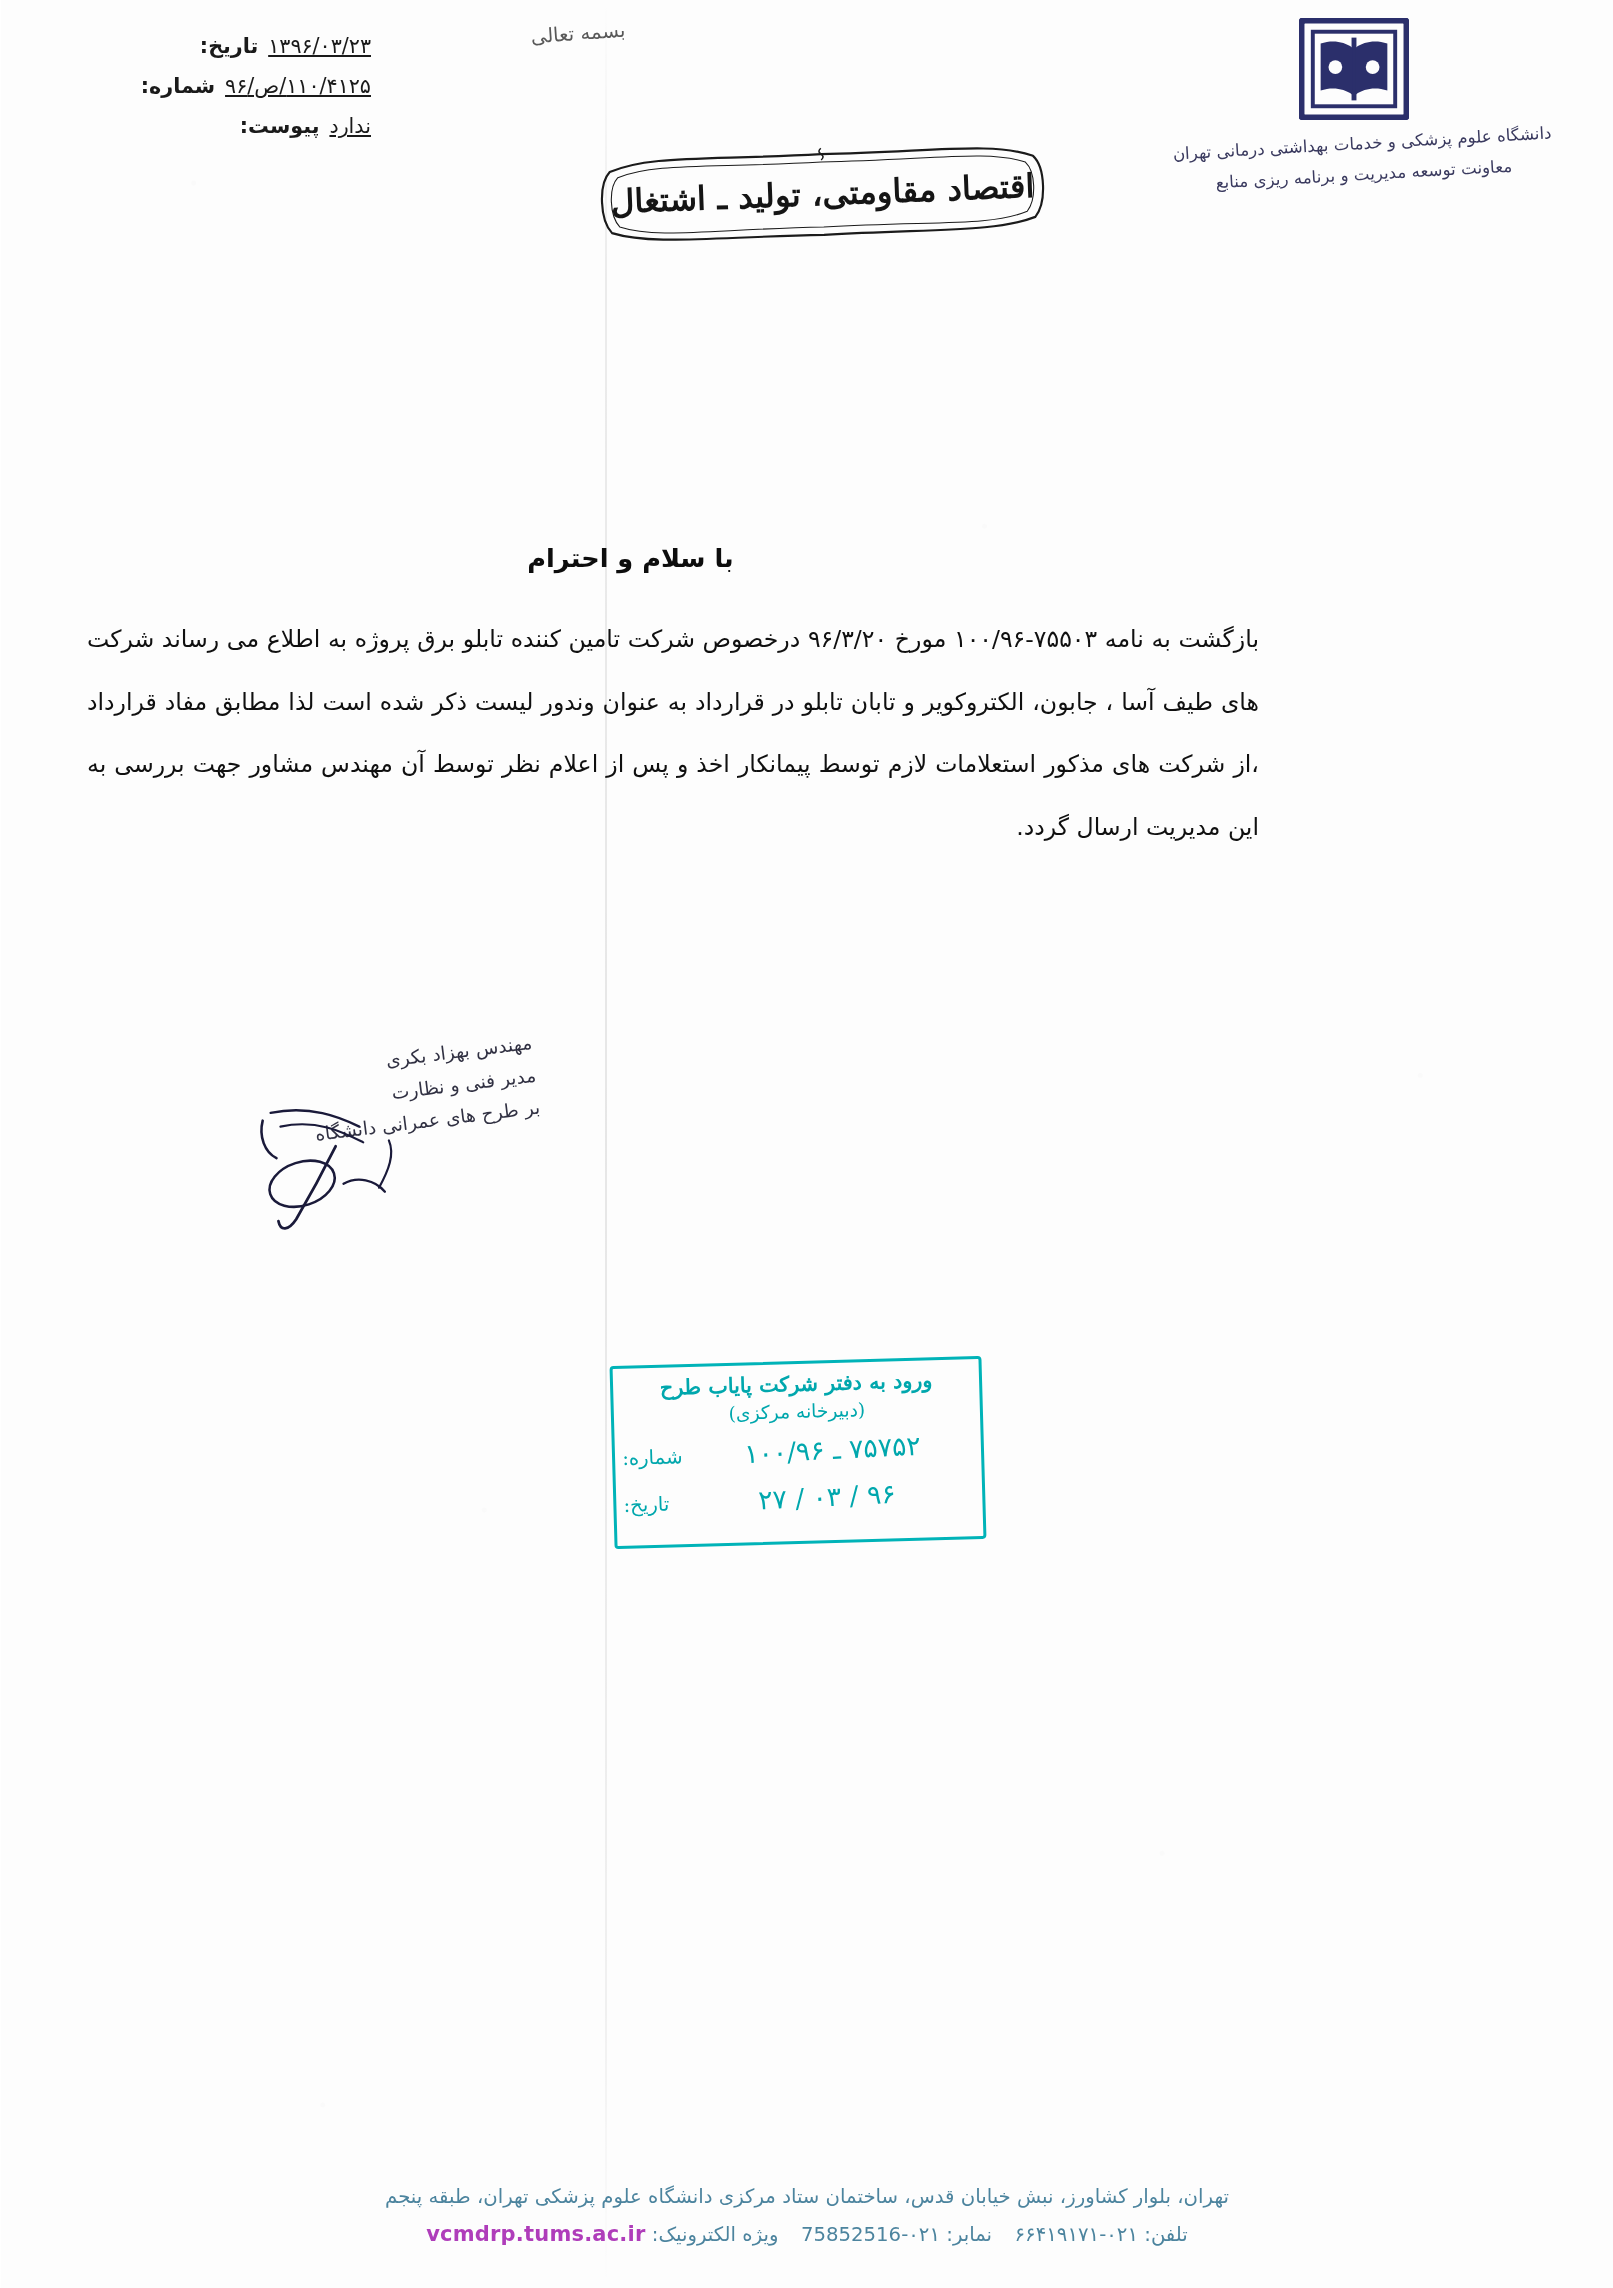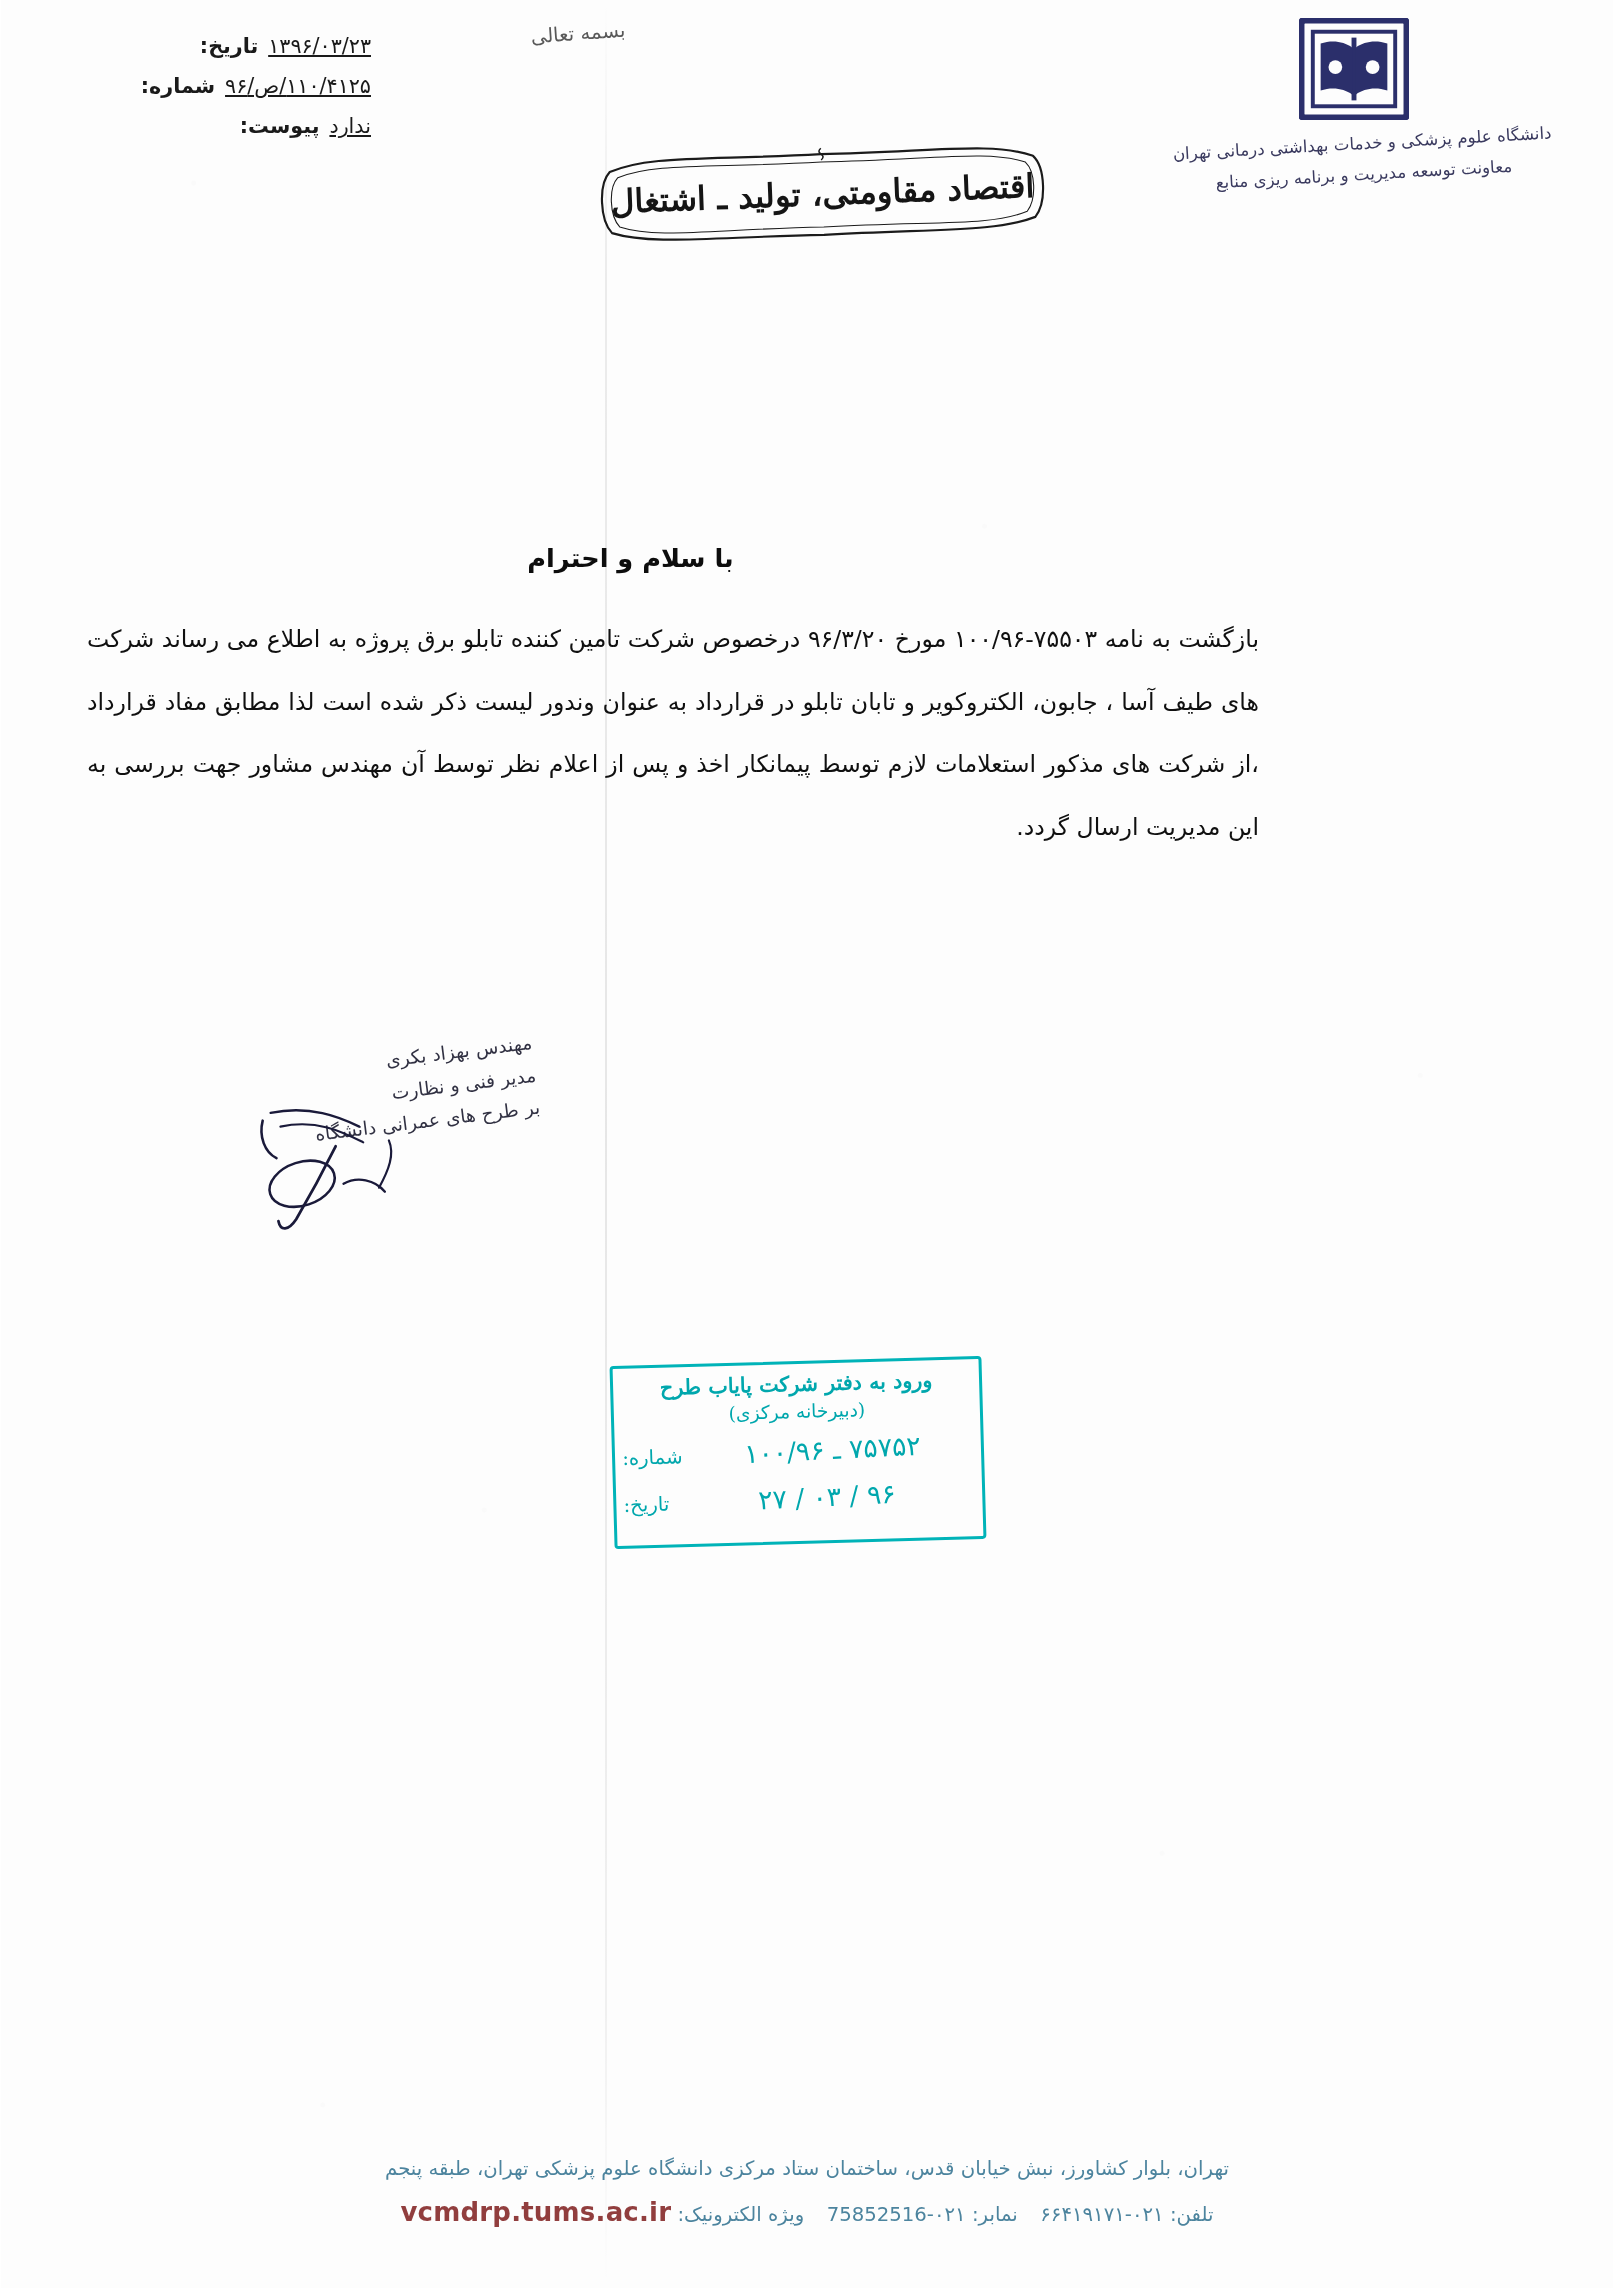--- a/index.html
+++ b/index.html
@@ -265,38 +265,38 @@
     font-size: 26.6px;
     letter-spacing: 2px;
     transform: rotate(-1.2deg);
   }
   .stamp-row.r1 { top: 71px; }
   .stamp-row.r2 { top: 118px; }
 
   
   .footer {
     position: absolute;
-    bottom: 52px;
+    bottom: 34px;
     left: 0;
     width: 100%;
     text-align: center;
     direction: rtl;
     color: #2e6f8e;
     font-size: 19.7px;
     line-height: 1.85;
     opacity: 0.85;
   }
   .footer .line1 { letter-spacing: 0.2px; }
   .footer .line2 { letter-spacing: 0.2px; }
   .footer .email {
     font-weight: 700;
-    color: #7f1d1d;
+    color: #a21caf;
     direction: ltr;
     display: inline-block;
-    font-size: 26px;
+    font-size: 21px;
   }
   .footer-sep {
     display: inline-block;
     width: 9.9px;
   }
 </style>
 </head>
 <body>
 
 <div class="page">

